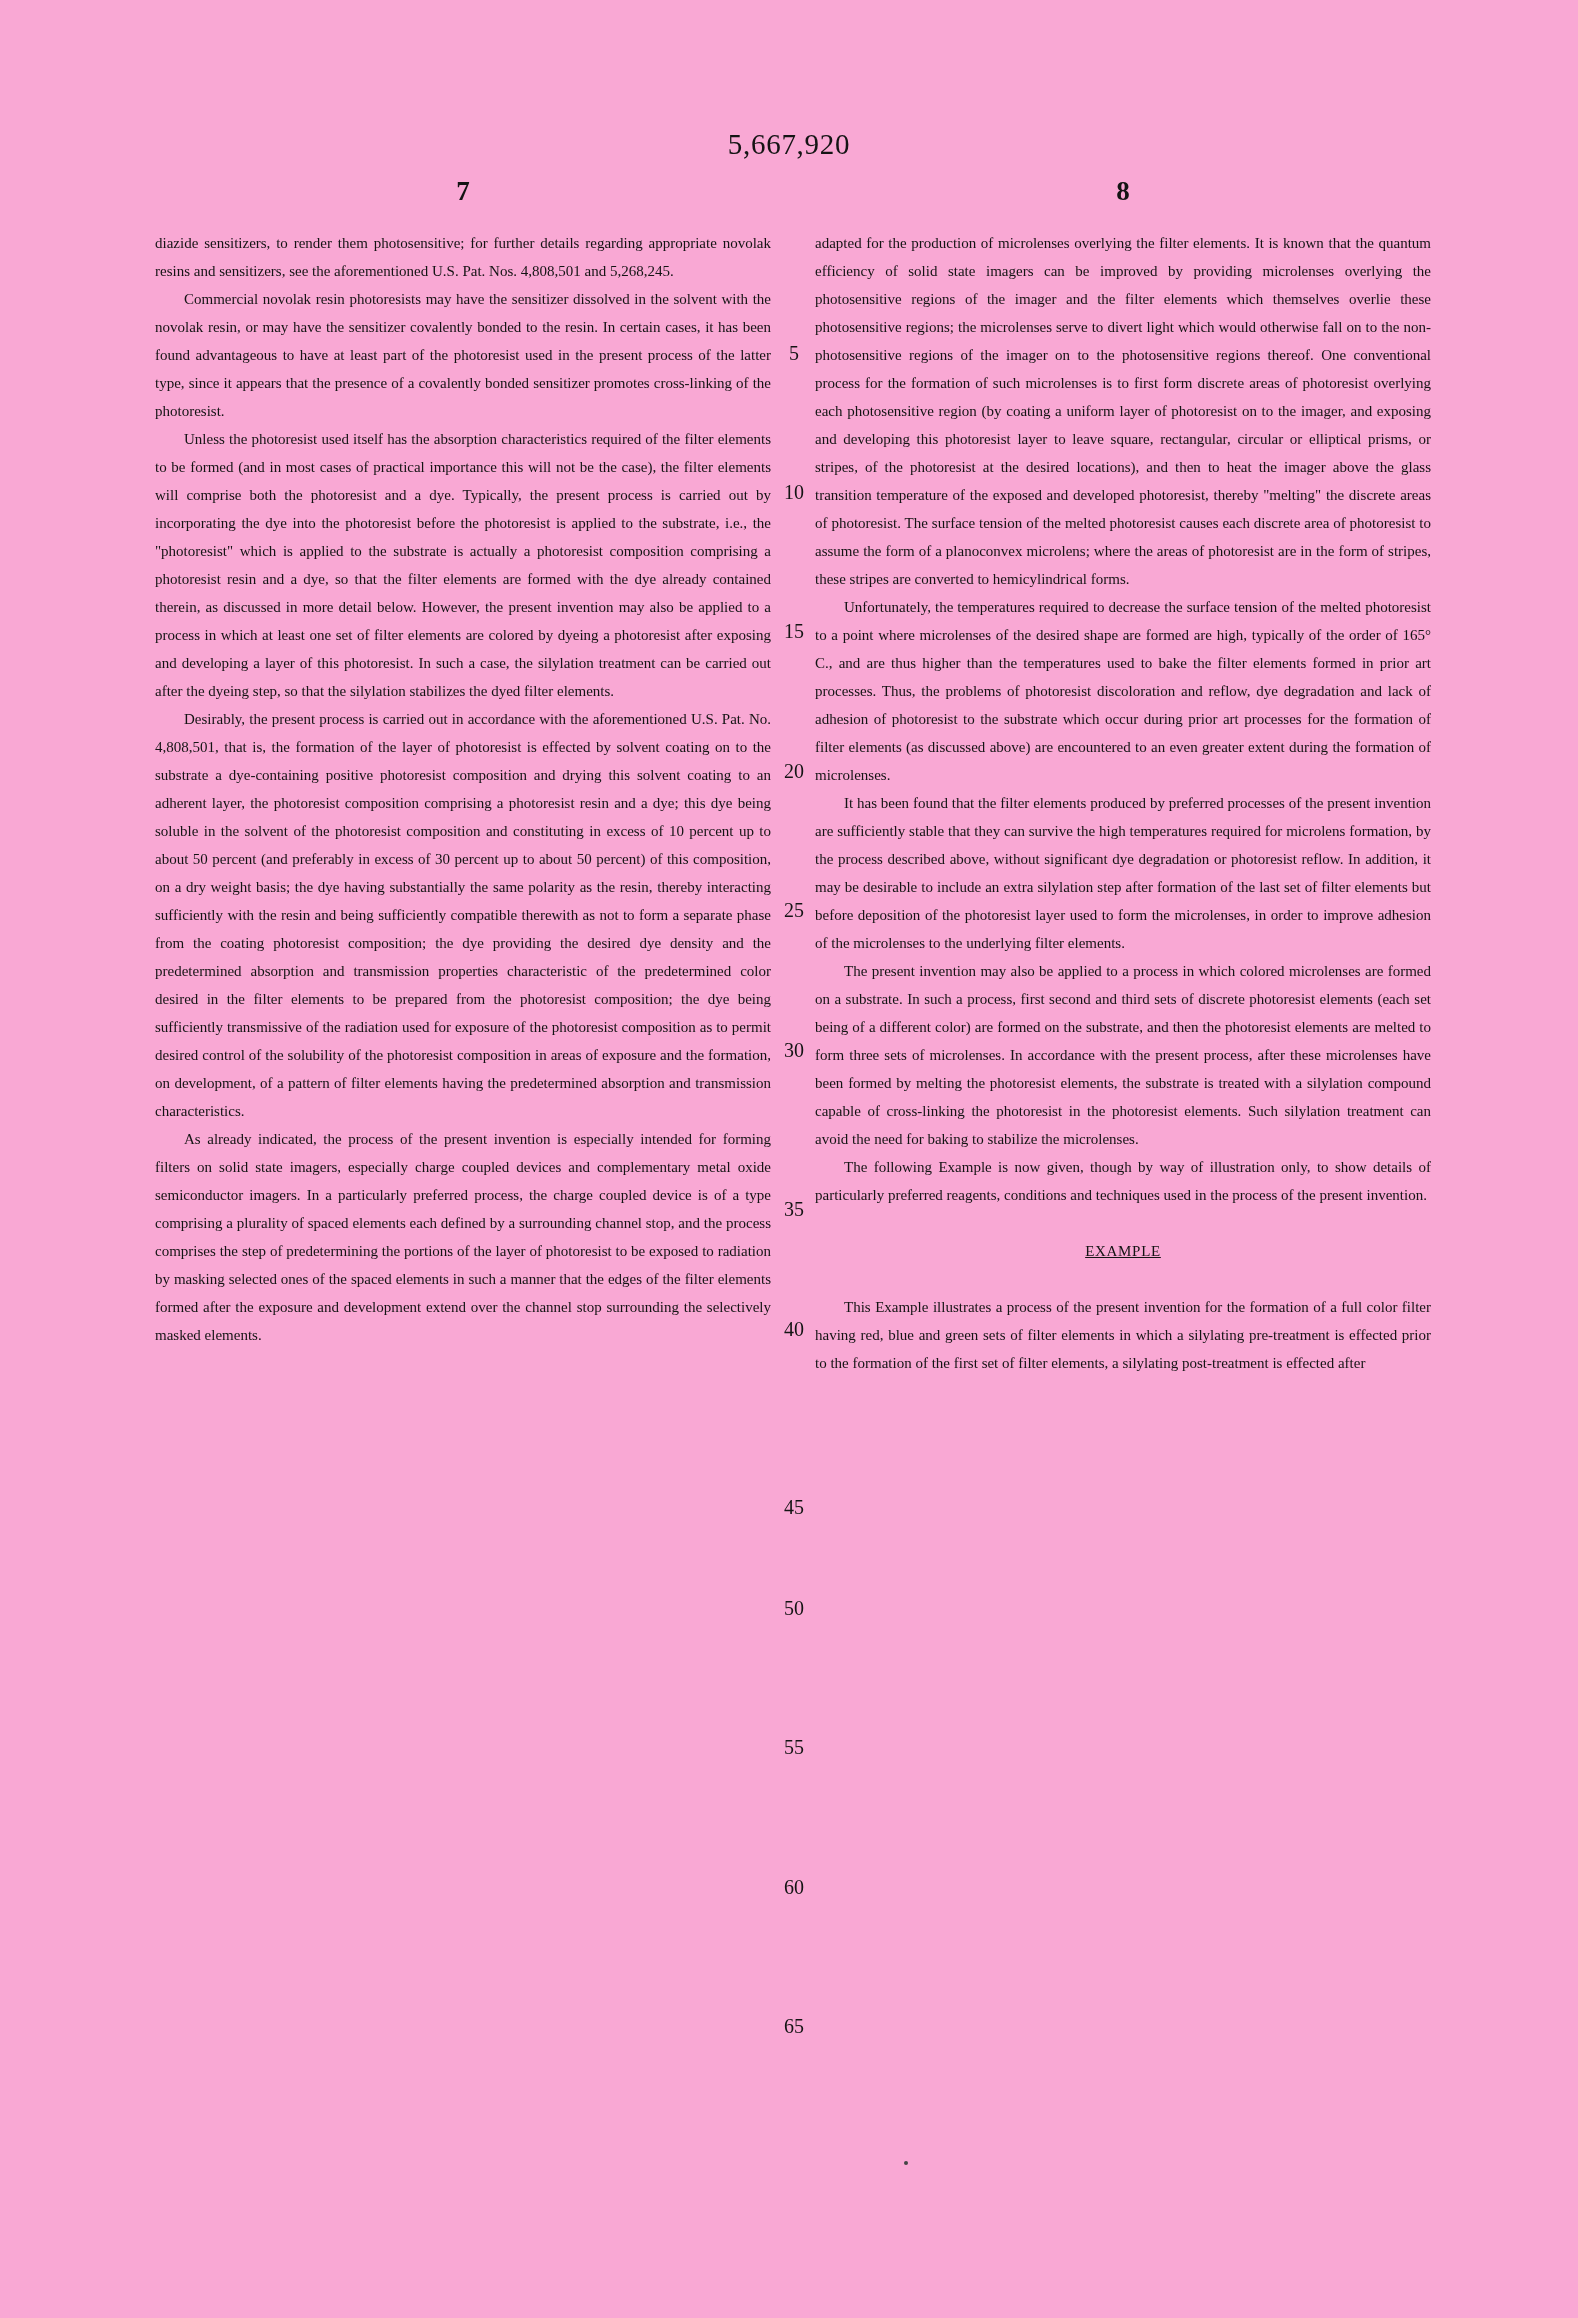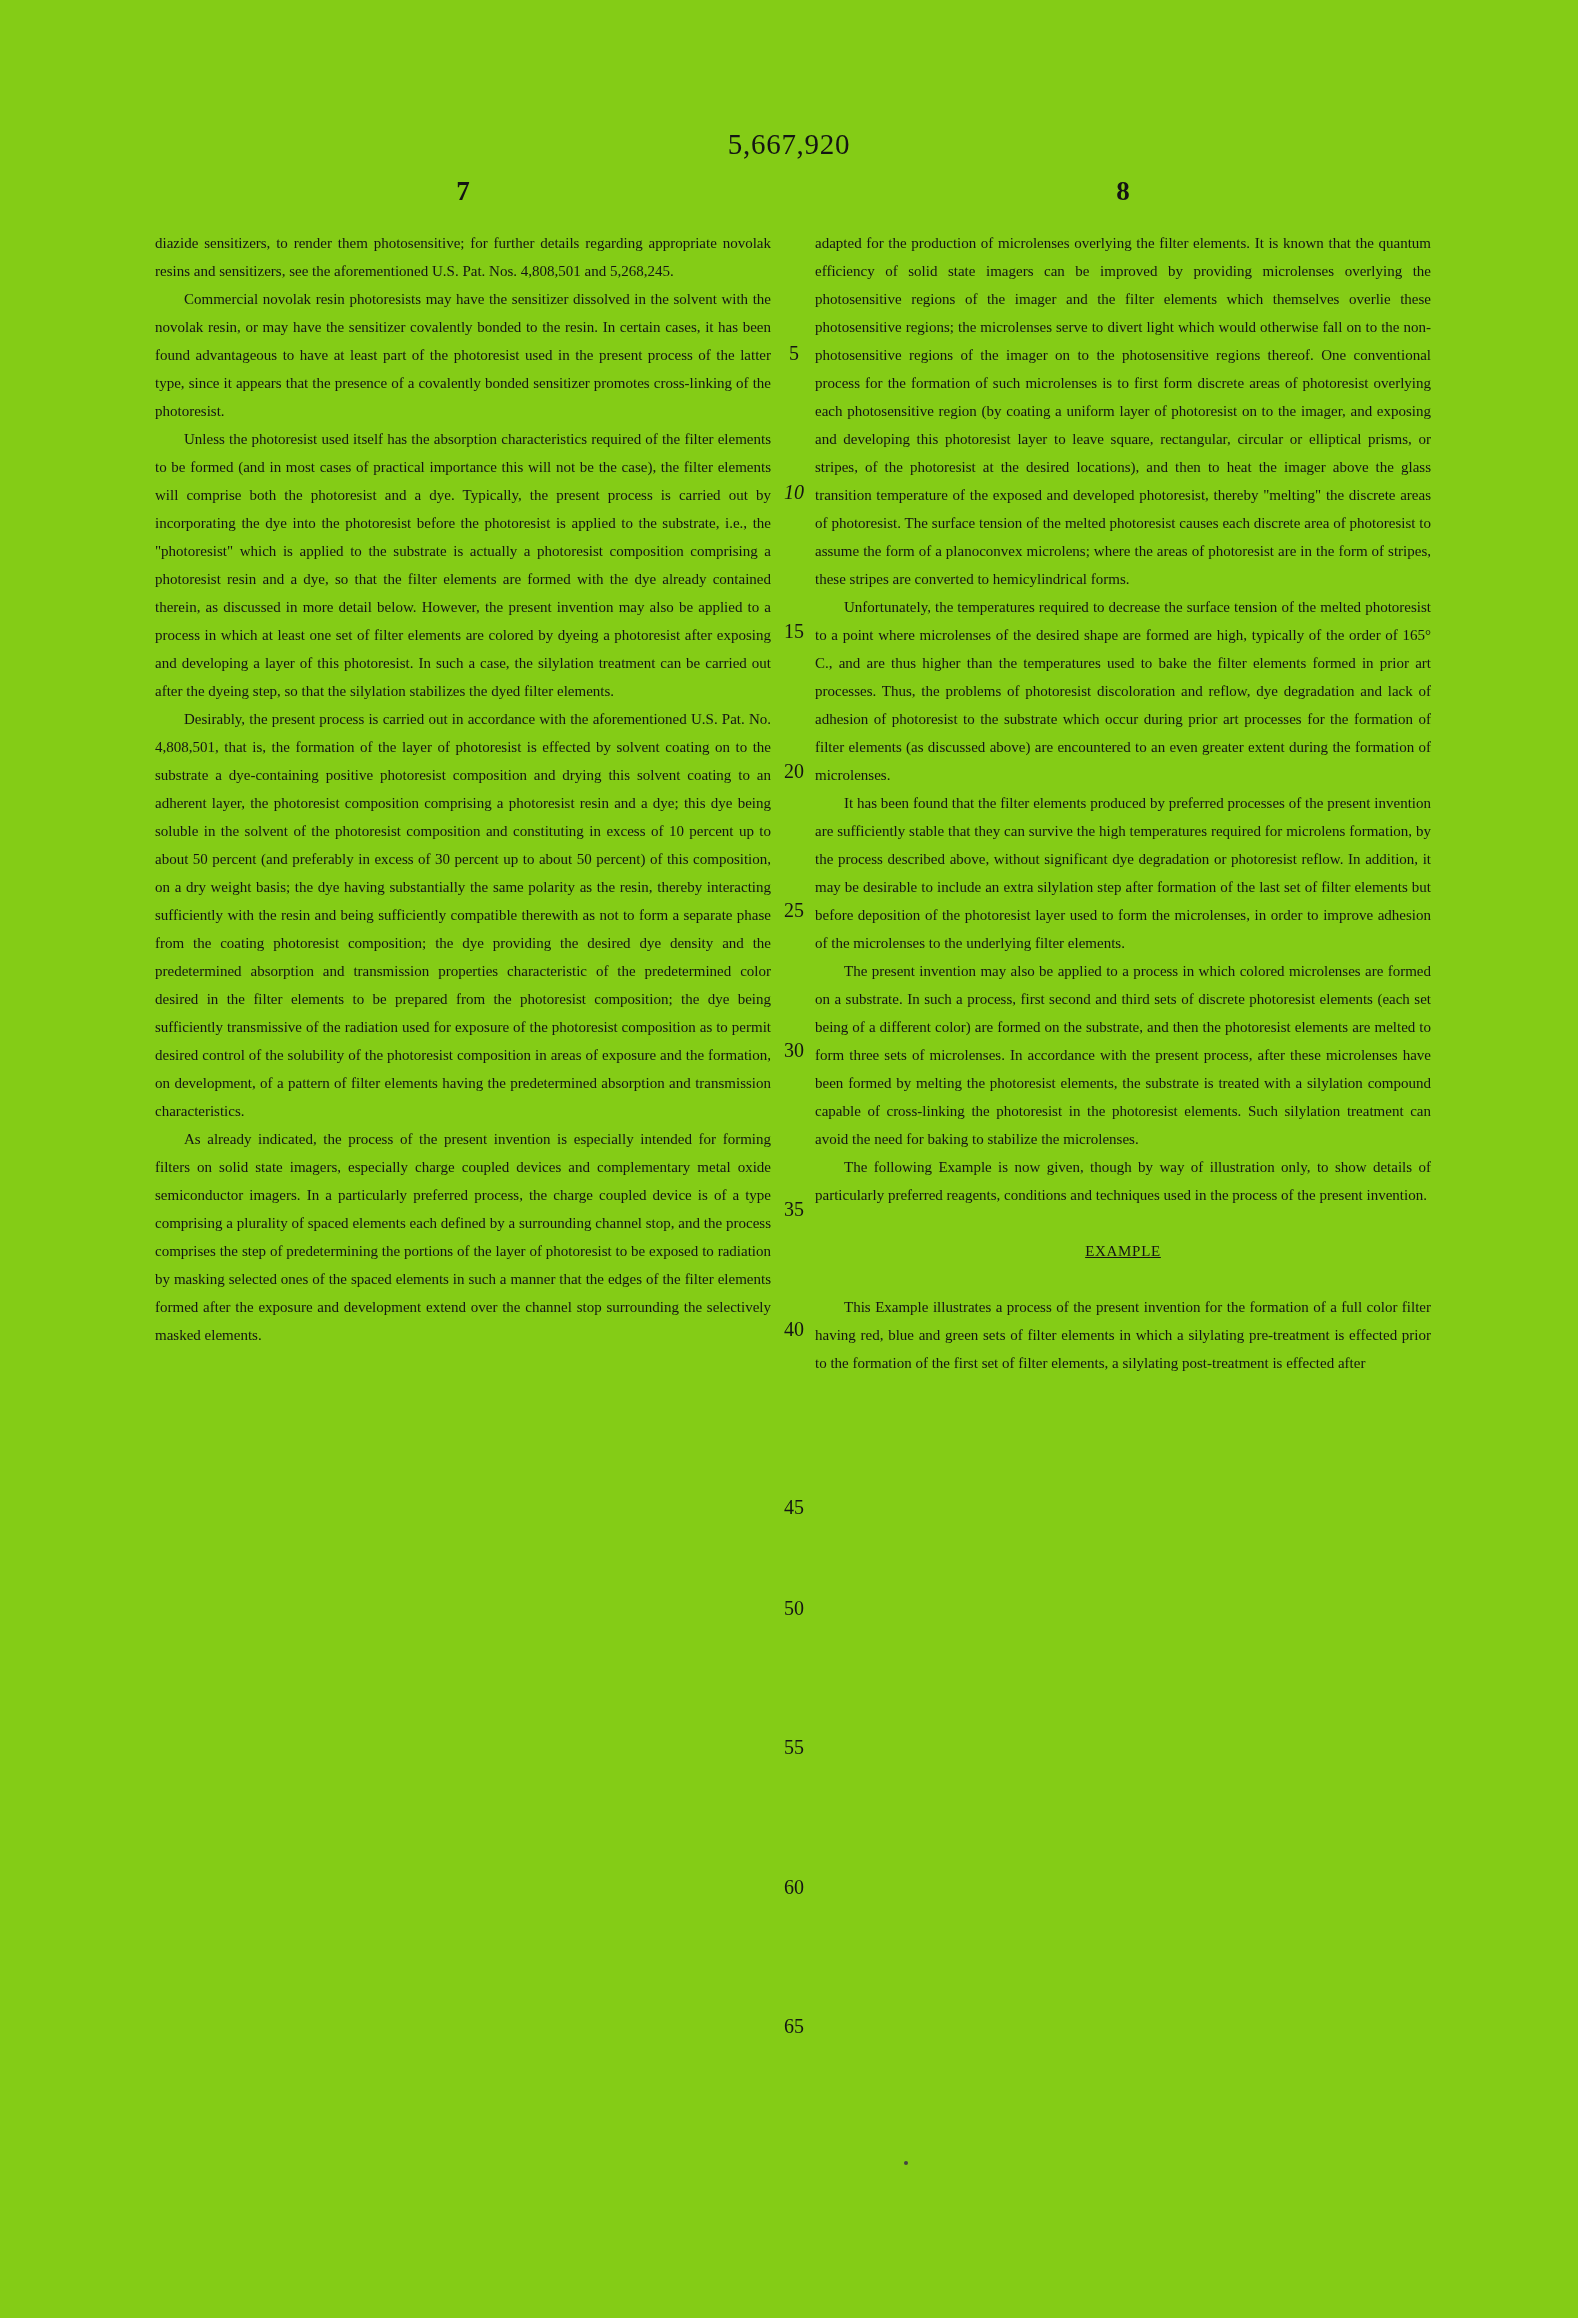--- a/index.html
+++ b/index.html
@@ -1,21 +1,21 @@
 <!DOCTYPE html>
 <html style="font-size:11px"><head>
 <meta charset="utf-8">
 <style>
   * { margin: 0; padding: 0; box-sizing: border-box; }
   html, body { background: #ffffff; }
   .page {
     position: relative;
     width: 1578px;
     height: 2319px;
-    background: #84cc16;
+    background: #f9a8d4;
     font-family: "Liberation Serif", serif;
     color: #141414;
     overflow: hidden;
   }
   .patent-number {
     position: absolute;
     top: 128px;
     left: 0;
     width: 100%;
     text-align: center;
@@ -95,21 +95,21 @@
       <p class="para indent">Unfortunately, the temperatures required to decrease the surface tension of the melted photoresist to a point where microlenses of the desired shape are formed are high, typically of the order of 165° C., and are thus higher than the temperatures used to bake the filter elements formed in prior art processes. Thus, the problems of photoresist discoloration and reflow, dye degradation and lack of adhesion of photoresist to the substrate which occur during prior art processes for the formation of filter elements (as discussed above) are encountered to an even greater extent during the formation of microlenses.</p>
       <p class="para indent">It has been found that the filter elements produced by preferred processes of the present invention are sufficiently stable that they can survive the high temperatures required for microlens formation, by the process described above, without significant dye degradation or photoresist reflow. In addition, it may be desirable to include an extra silylation step after formation of the last set of filter elements but before deposition of the photoresist layer used to form the microlenses, in order to improve adhesion of the microlenses to the underlying filter elements.</p>
       <p class="para indent">The present invention may also be applied to a process in which colored microlenses are formed on a substrate. In such a process, first second and third sets of discrete photoresist elements (each set being of a different color) are formed on the substrate, and then the photoresist elements are melted to form three sets of microlenses. In accordance with the present process, after these microlenses have been formed by melting the photoresist elements, the substrate is treated with a silylation compound capable of cross-linking the photoresist in the photoresist elements. Such silylation treatment can avoid the need for baking to stabilize the microlenses.</p>
       <p class="para indent">The following Example is now given, though by way of illustration only, to show details of particularly preferred reagents, conditions and techniques used in the process of the present invention.</p>
       <div class="section-heading">EXAMPLE</div>
       <p class="para indent">This Example illustrates a process of the present invention for the formation of a full color filter having red, blue and green sets of filter elements in which a silylating pre-treatment is effected prior to the formation of the first set of filter elements, a silylating post-treatment is effected after</p>
     </div>
 
   <div class="gutter">
       <div class="line-number" style="top: 342px;">5</div>
-      <div class="line-number" style="top: 481px; font-style: italic;">10</div>
+      <div class="line-number" style="top: 481px;">10</div>
       <div class="line-number" style="top: 620px;">15</div>
       <div class="line-number" style="top: 760px;">20</div>
       <div class="line-number" style="top: 899px;">25</div>
       <div class="line-number" style="top: 1039px; text-align: center;">30</div>
       <div class="line-number" style="top: 1178px; margin-top: 20px;">35</div>
       <div class="line-number" style="top: 1318px;">40</div>
       <div class="line-number" style="top: 1496px;">45</div>
       <div class="line-number" style="top: 1597px;">50</div>
       <div class="line-number" style="top: 1736px;">55</div>
       <div class="line-number" style="top: 1876px;">60</div>

